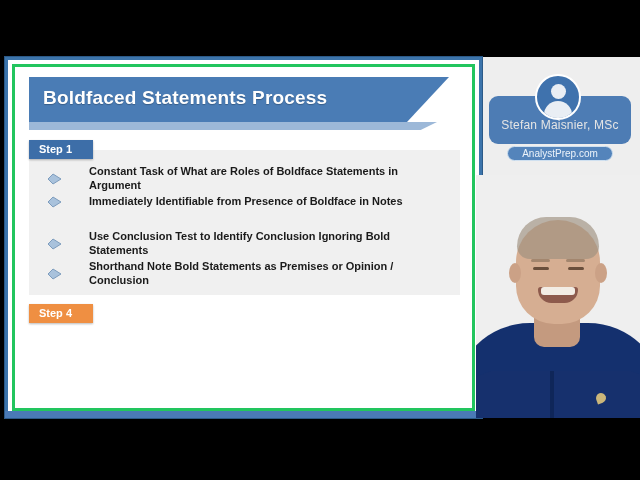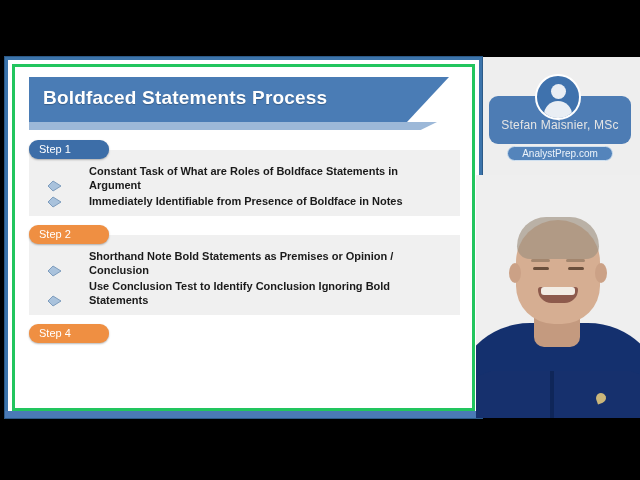--- a/index.html
+++ b/index.html
@@ -54,36 +54,36 @@
 
   
   .steps{
     position:absolute;left:14px;top:72px;right:12px;
   }
   .step-block{position:relative;margin-bottom:8px;}
   .step-badge{
     position:relative;z-index:3;
     display:inline-block;
     min-width:52px;
-    padding:3px 18px 3px 10px;
-    border-radius:9px;
-    color:#ffffff;font-size:11px;font-weight:normal;
+    padding:3px 2px 3px 10px;
+    border-radius:0;
+    color:#ffffff;font-size:11px;font-weight:bold;
     box-shadow:0 1px 2px rgba(0,0,0,.28);
     line-height:13px;
   }
   .badge-blue{background:#3d6ea8;}
   .badge-orange{background:#ef8f42;}
 
   .step-body{
     position:relative;margin-top:-9px;
     background:#f0f0f0;
     padding:13px 8px 7px 8px;
   }
   .bullet-row{
-    display:flex;align-items:flex-end;
+    display:flex;align-items:center;
     padding:1px 0 1px 0;
   }
   .chev{
     flex:0 0 auto;width:34px;
     display:flex;align-items:flex-start;justify-content:center;
     padding-top:1px;
   }
   .bullet-text{
     flex:1 1 auto;
     color:#1a1a1a;font-size:11px;font-weight:bold;
@@ -213,37 +213,36 @@
                 <svg width="15" height="12" viewBox="0 0 15 12">
                   <polygon points="1,6 6,1 14,6 6,11" fill="#a9c2dc" stroke="#7d9cbd" stroke-width="1"></polygon>
                 </svg>
               </span>
               <span class="bullet-text">Immediately Identifiable from Presence of Boldface in Notes</span>
             </div>
           </div>
         </div>
 
         <div class="step-block">
-          <span class="step-badge badge-orange">Step 2</span>
           <div class="step-body">
             <div class="bullet-row">
               <span class="chev">
                 <svg width="15" height="12" viewBox="0 0 15 12">
                   <polygon points="1,6 6,1 14,6 6,11" fill="#a9c2dc" stroke="#7d9cbd" stroke-width="1"></polygon>
                 </svg>
               </span>
+              <span class="bullet-text">Use Conclusion Test to Identify Conclusion Ignoring Bold Statements</span>
+            </div>
+            <div class="bullet-row">
+              <span class="chev">
+                <svg width="15" height="12" viewBox="0 0 15 12">
+                  <polygon points="1,6 6,1 14,6 6,11" fill="#a9c2dc" stroke="#7d9cbd" stroke-width="1"></polygon>
+                </svg>
+              </span>
               <span class="bullet-text">Shorthand Note Bold Statements as Premises or Opinion / Conclusion</span>
-            </div>
-            <div class="bullet-row">
-              <span class="chev">
-                <svg width="15" height="12" viewBox="0 0 15 12">
-                  <polygon points="1,6 6,1 14,6 6,11" fill="#a9c2dc" stroke="#7d9cbd" stroke-width="1"></polygon>
-                </svg>
-              </span>
-              <span class="bullet-text">Use Conclusion Test to Identify Conclusion Ignoring Bold Statements</span>
             </div>
           </div>
         </div>
 
 
         <div class="step-block">
           <span class="step-badge badge-orange">Step 4</span>
         </div>
 
       </div>

